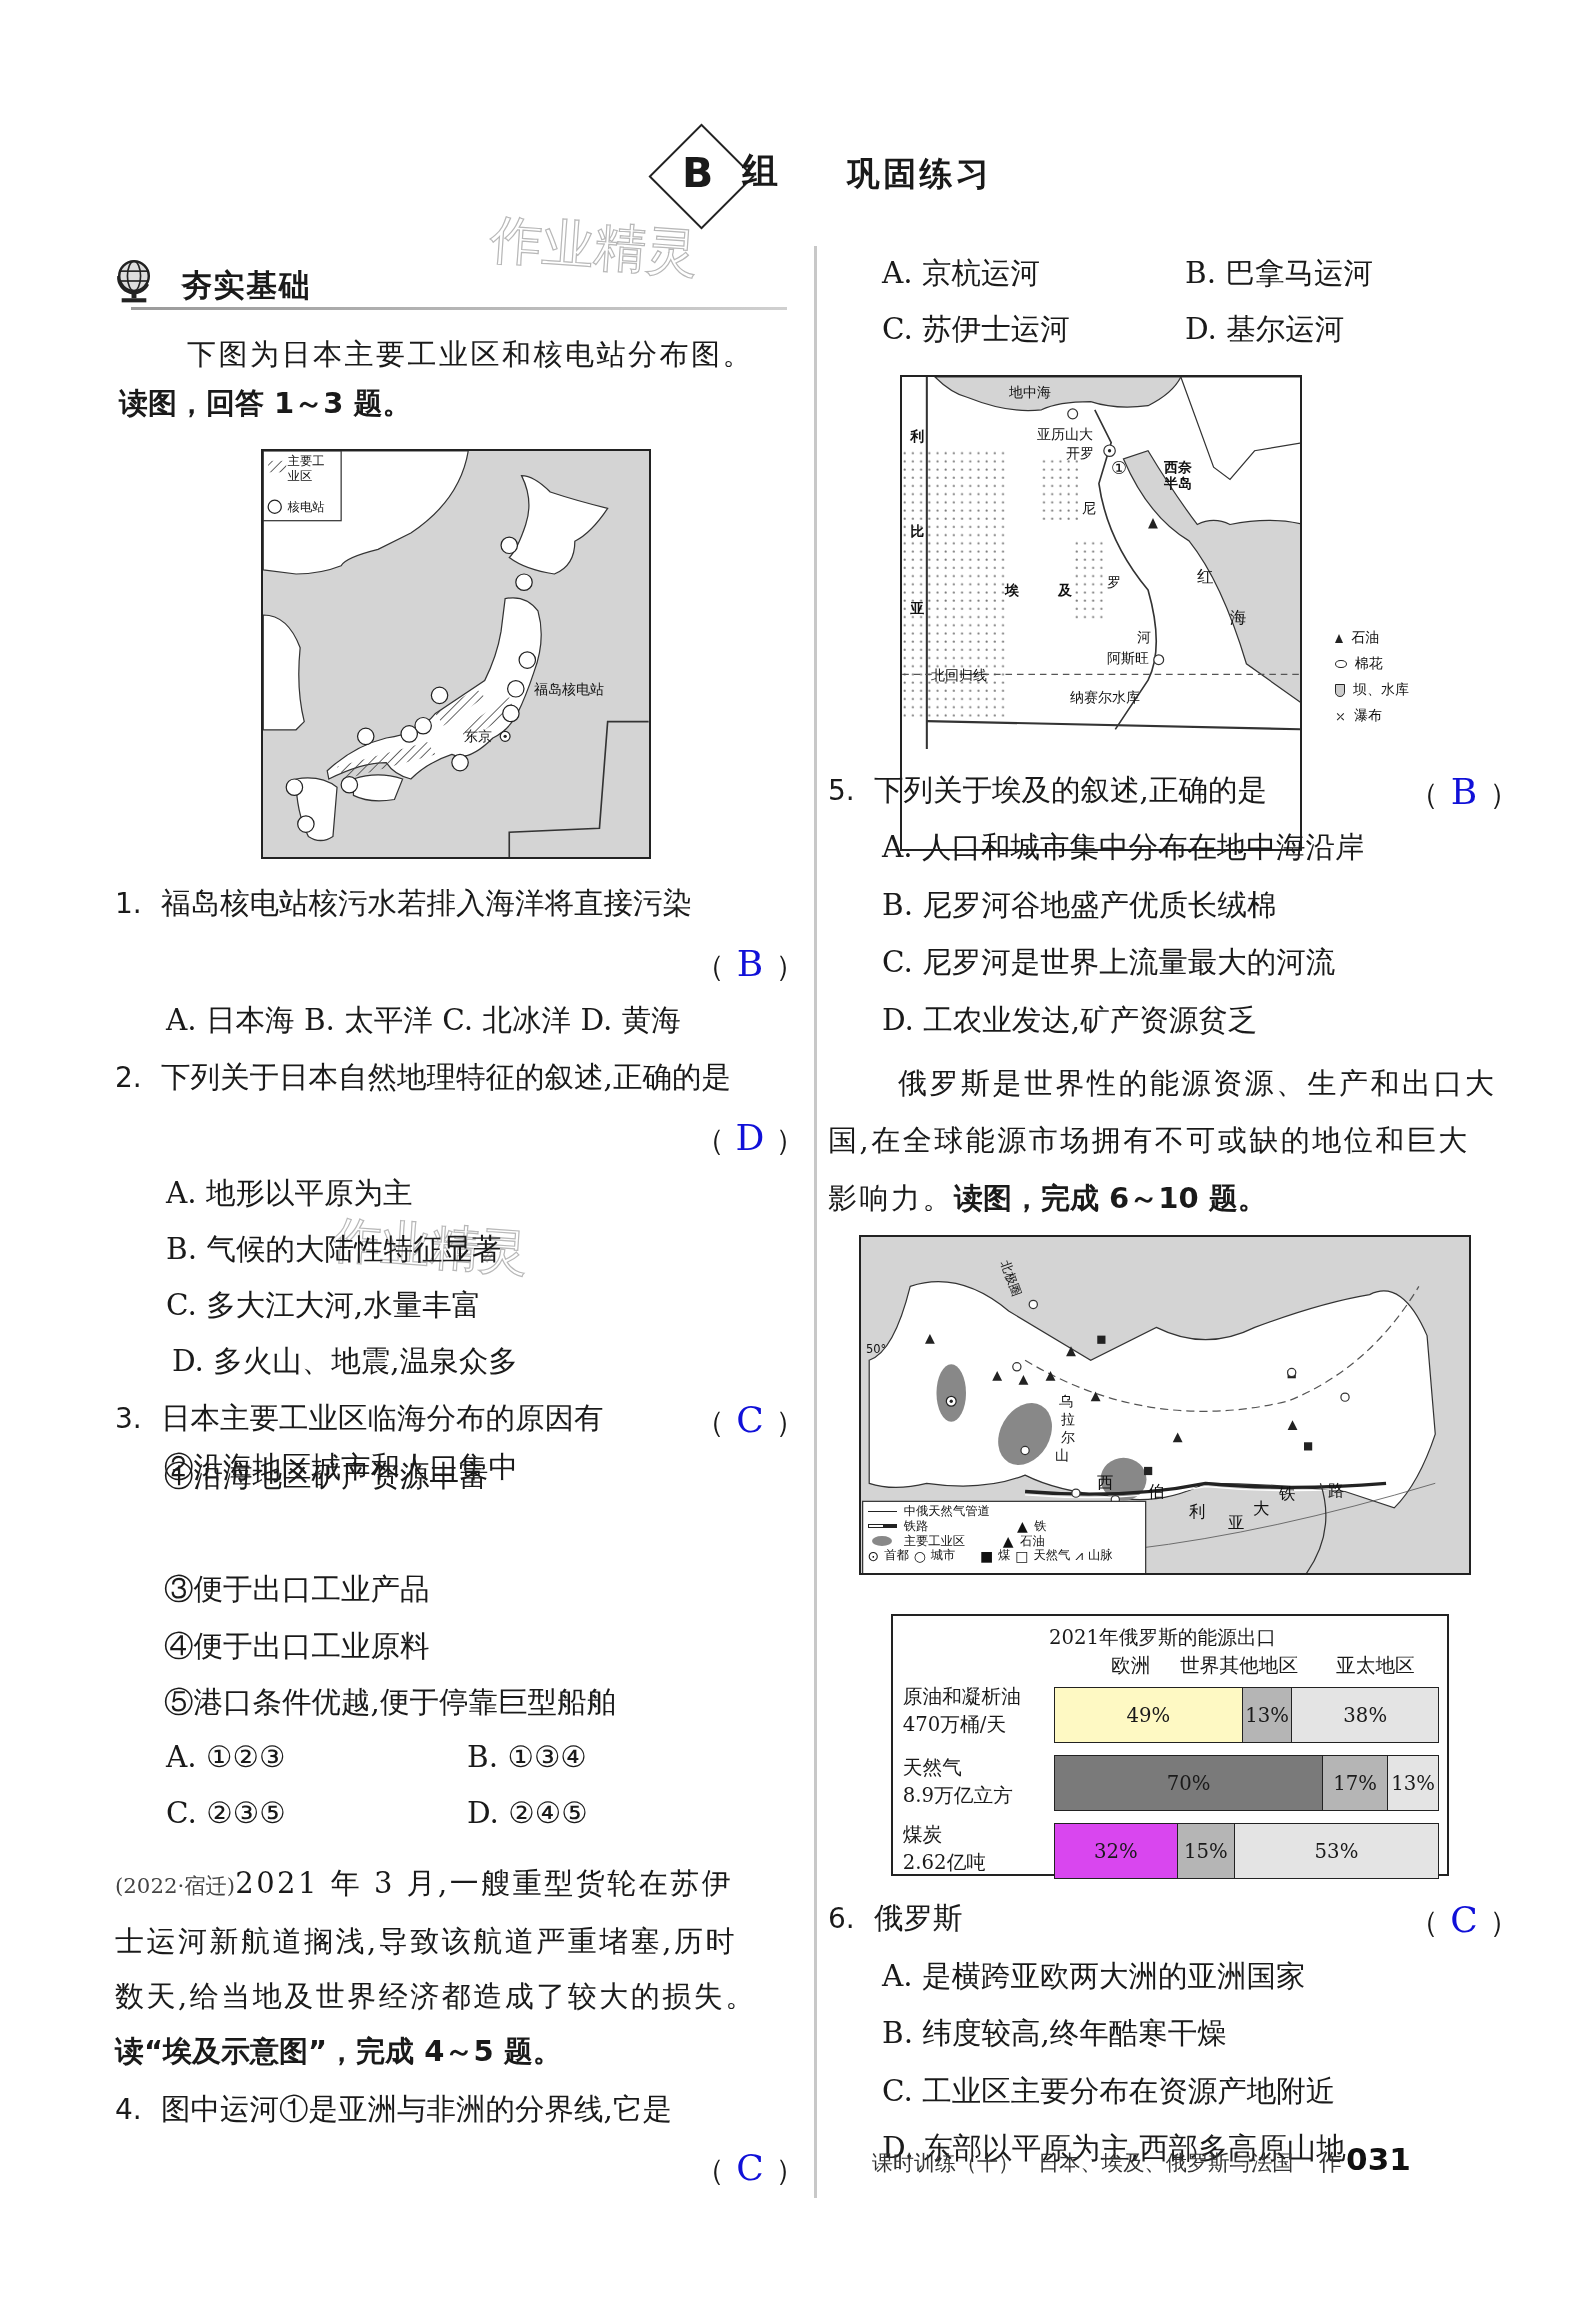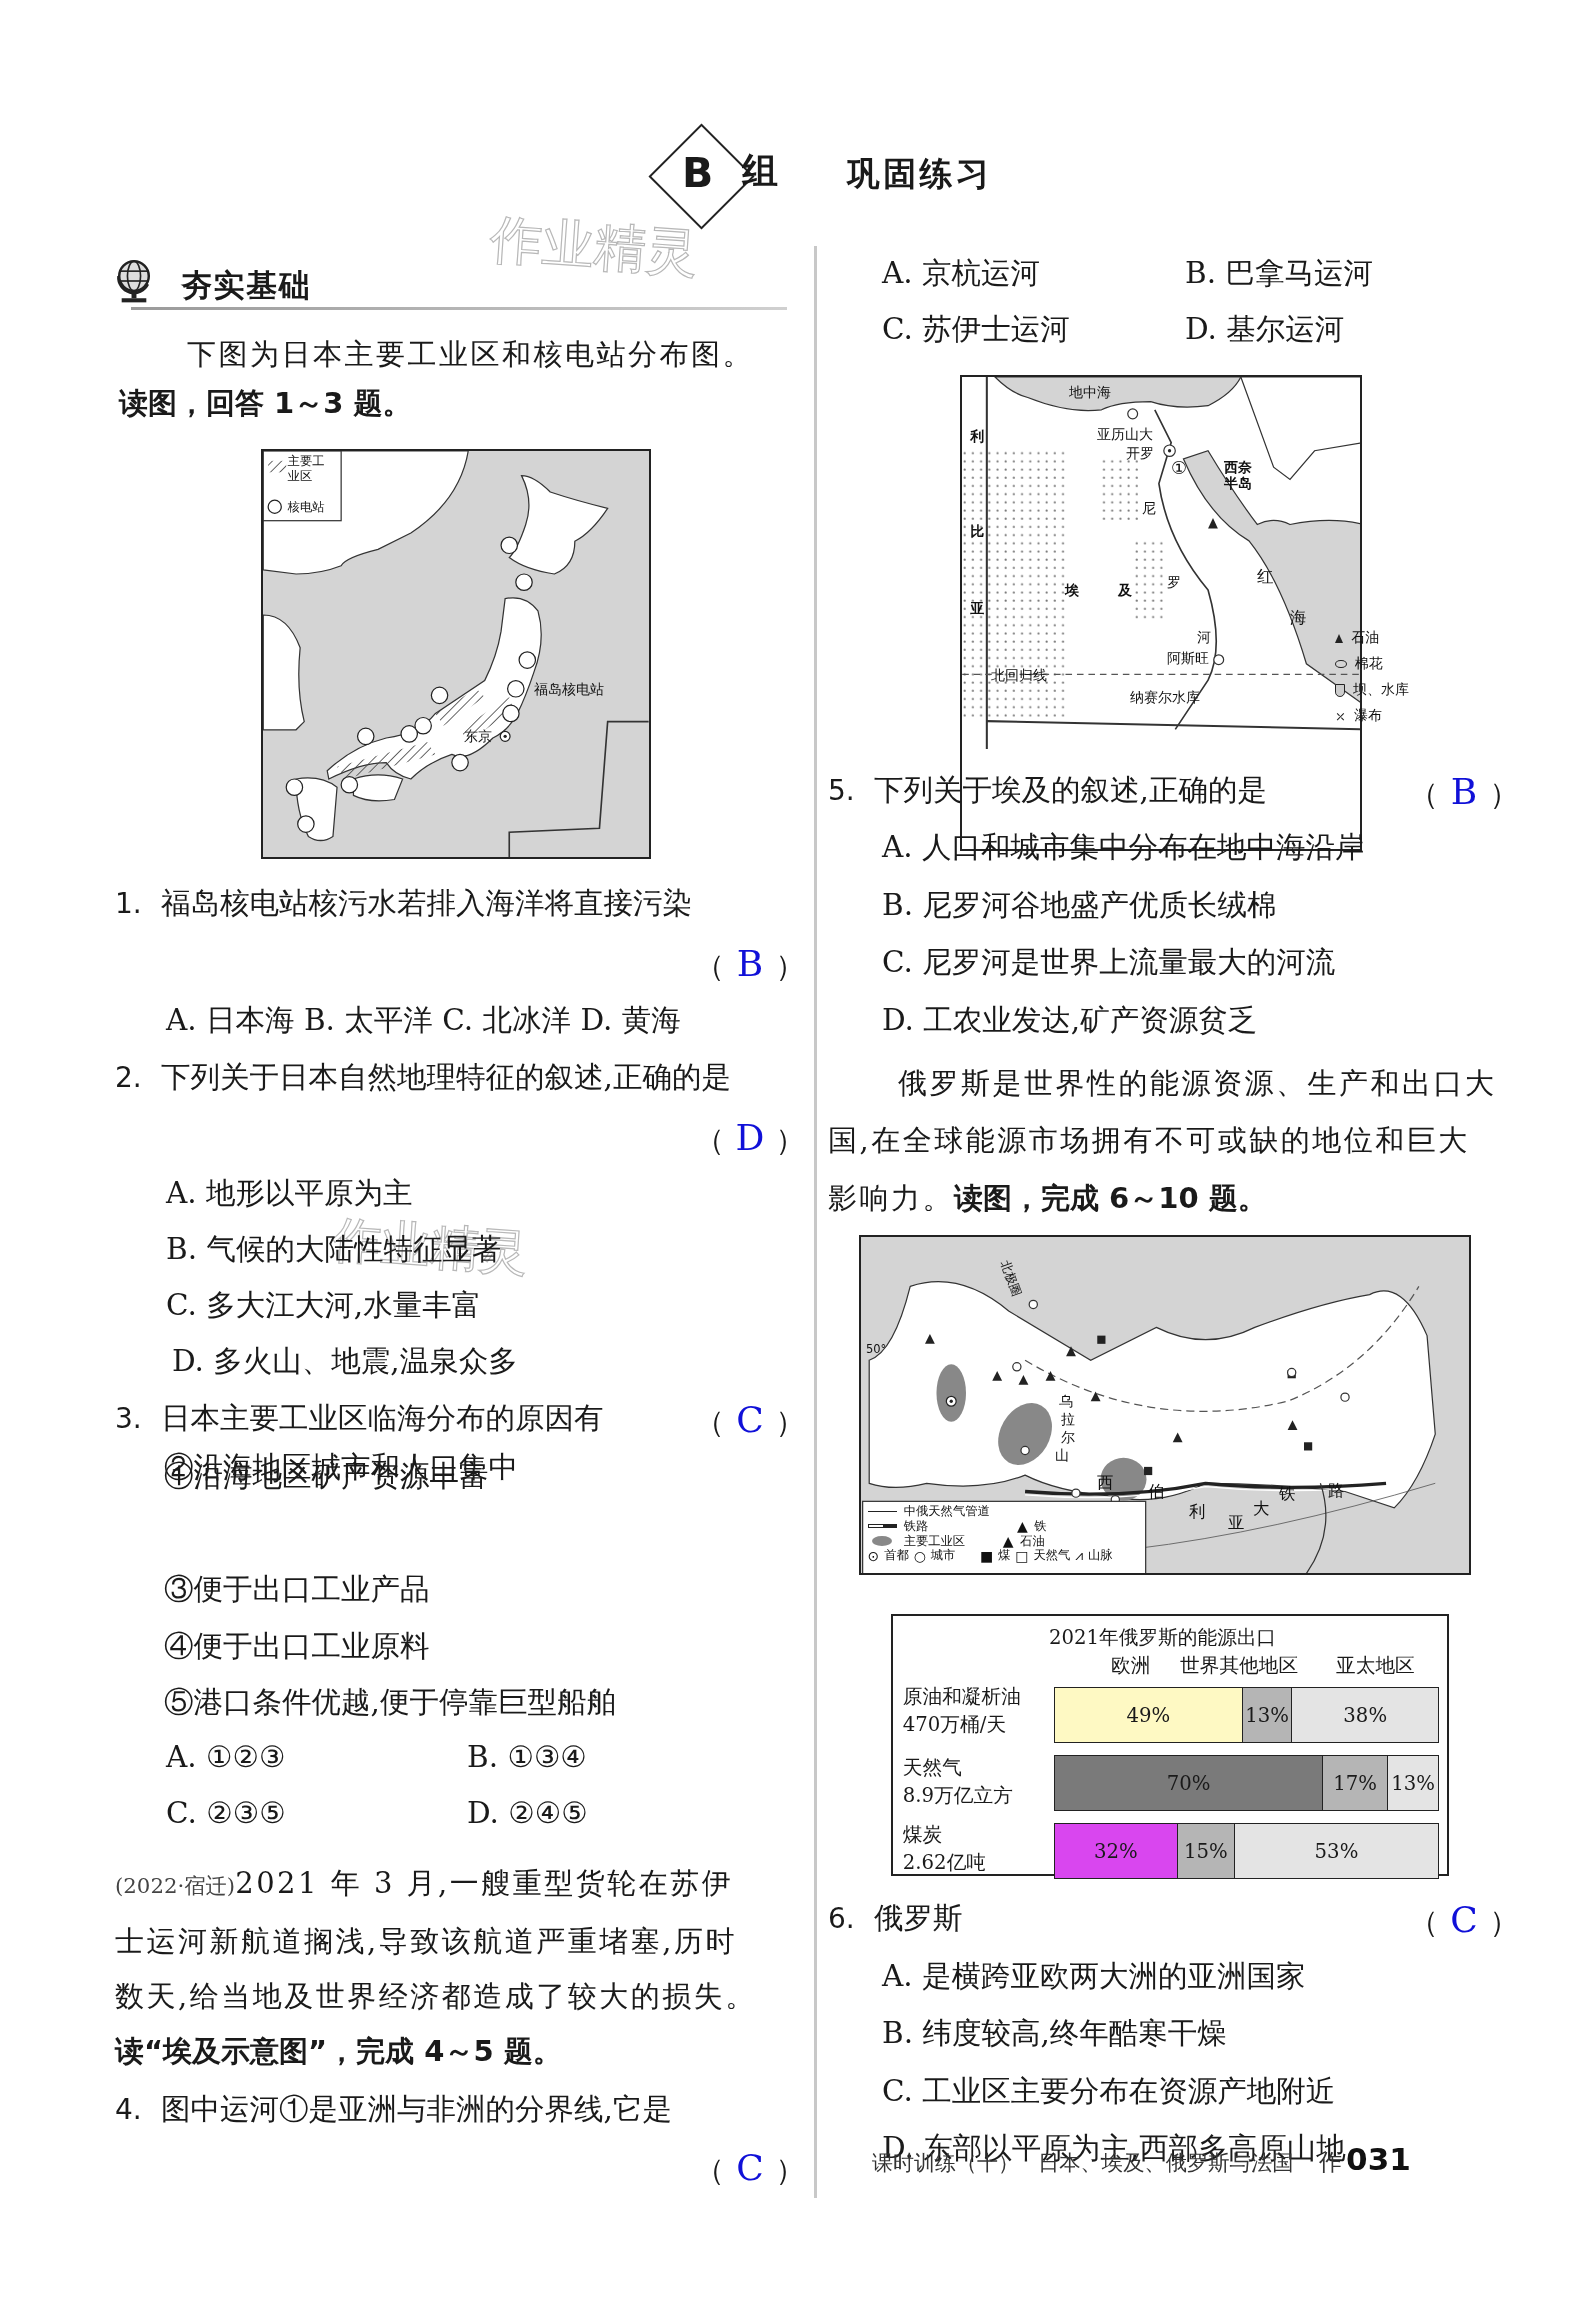--- a/index.html
+++ b/index.html
@@ -174,21 +174,21 @@
 <div class="abs q-line" style="left:115px;top:2090px;">
   <span class="q-num">4.</span><span>图中运河①是亚洲与非洲的分界线,它是</span>
 </div>
 <div class="abs ans" style="left:695px;top:2147px;">（<span class="ans-letter">C</span>）</div>
 
 <div class="abs opt" style="left:882px;top:254px;">A. 京杭运河</div>
 <div class="abs opt" style="left:1185px;top:254px;">B. 巴拿马运河</div>
 <div class="abs opt" style="left:882px;top:310px;">C. 苏伊士运河</div>
 <div class="abs opt" style="left:1185px;top:310px;">D. 基尔运河</div>
 
-<div class="abs" style="left:960px;top:375px;width:402px;height:476px;border:2.5px solid #222;background:#fff;overflow:hidden;">
+<div class="abs" style="left:900px;top:375px;width:402px;height:476px;border:2.5px solid #222;background:#fff;overflow:hidden;">
   <svg width="402" height="372" viewBox="0 0 490 454" style="position:absolute;left:0;top:0;">
     <defs>
       <pattern id="dots" width="10" height="10" patternUnits="userSpaceOnUse">
         <circle cx="3" cy="3" r="1.3" fill="#777"></circle>
       </pattern>
     </defs>
     <path d="M40 0 L340 0 Q330 20 300 35 Q260 40 230 30 Q190 30 170 40 Q130 45 80 25 Q60 20 40 0 Z" fill="#d4d4d4" stroke="#333" stroke-width="1.5"></path>
     <rect x="0" y="90" width="130" height="330" fill="url(#dots)"></rect>
     <rect x="170" y="100" width="50" height="80" fill="url(#dots)"></rect>
     <rect x="210" y="200" width="35" height="100" fill="url(#dots)"></rect>

